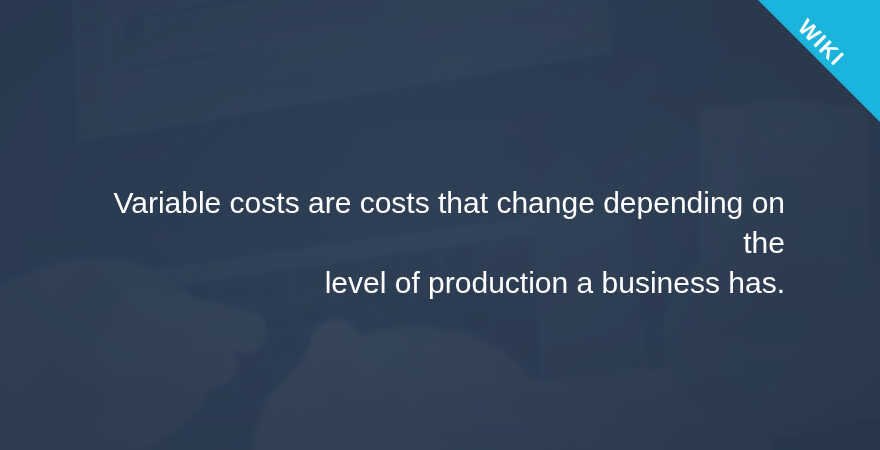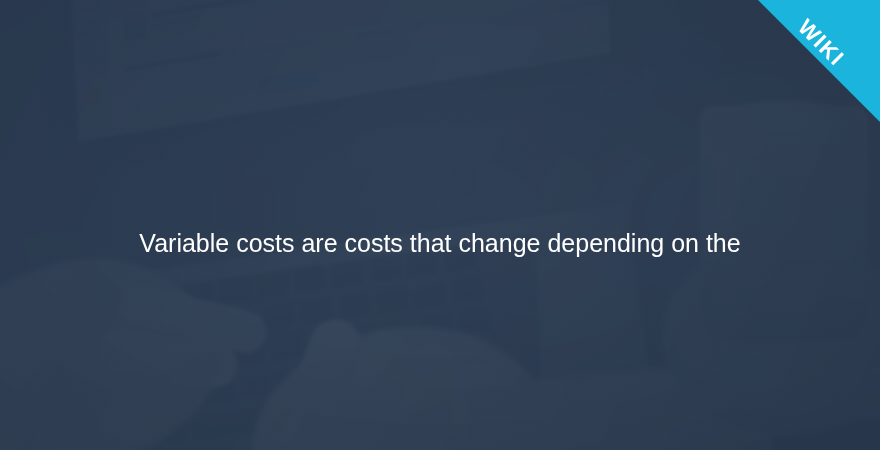--- a/index.html
+++ b/index.html
@@ -244,24 +244,24 @@
     font-size:46px;
     font-weight:bold;
     letter-spacing:-0.4px;
     line-height:1.08;
     text-align:center;
     font-family:"Liberation Sans", sans-serif;
   }
   .subhead {
     margin-top:30px;
     color:#ffffff;
-    font-size:25px;
+    font-size:30px;
     font-weight:normal;
     line-height:40px;
-    text-align:center;
+    text-align:right;
     max-width:690px;
     font-family:"Liberation Sans", sans-serif;
   }
 </style>
 </head>
 <body>
 
 <div id="canvas">
 
   <div class="photo-layer">
@@ -395,16 +395,17 @@
   <div class="tint-grad"></div>
 
   <div class="ribbon">
     <div class="ribbon-tri"></div>
     <div class="ribbon-label">WIKI</div>
   </div>
 
   <div class="content">
     <p class="subhead">
       <span>Variable costs are costs that change depending on the</span><br>
+      <span>level of production a business has.</span>
     </p>
   </div>
 
 </div>
 
 </body></html>

